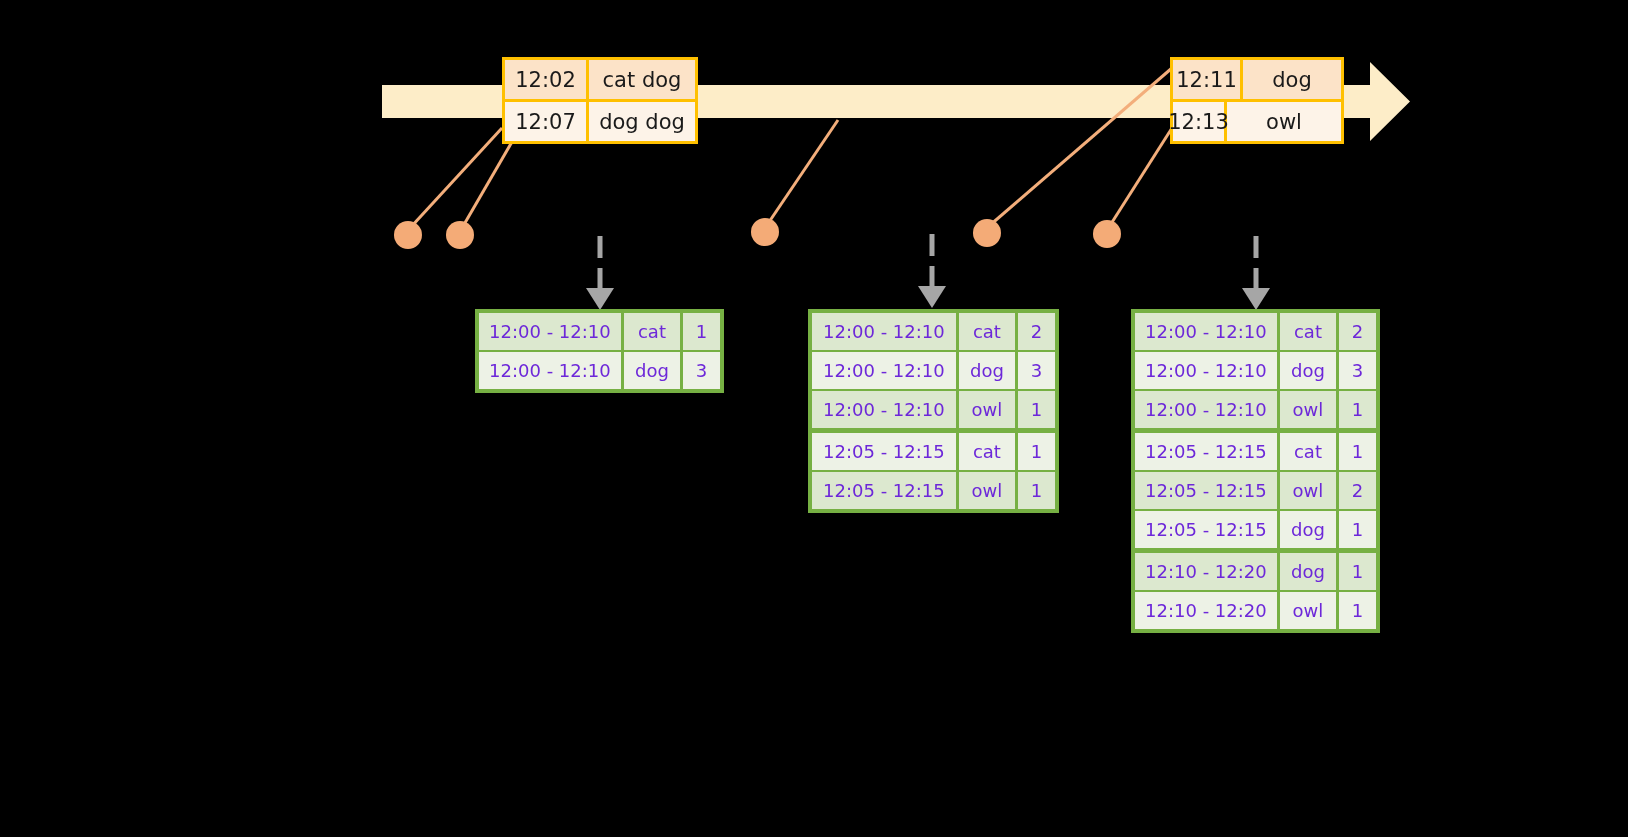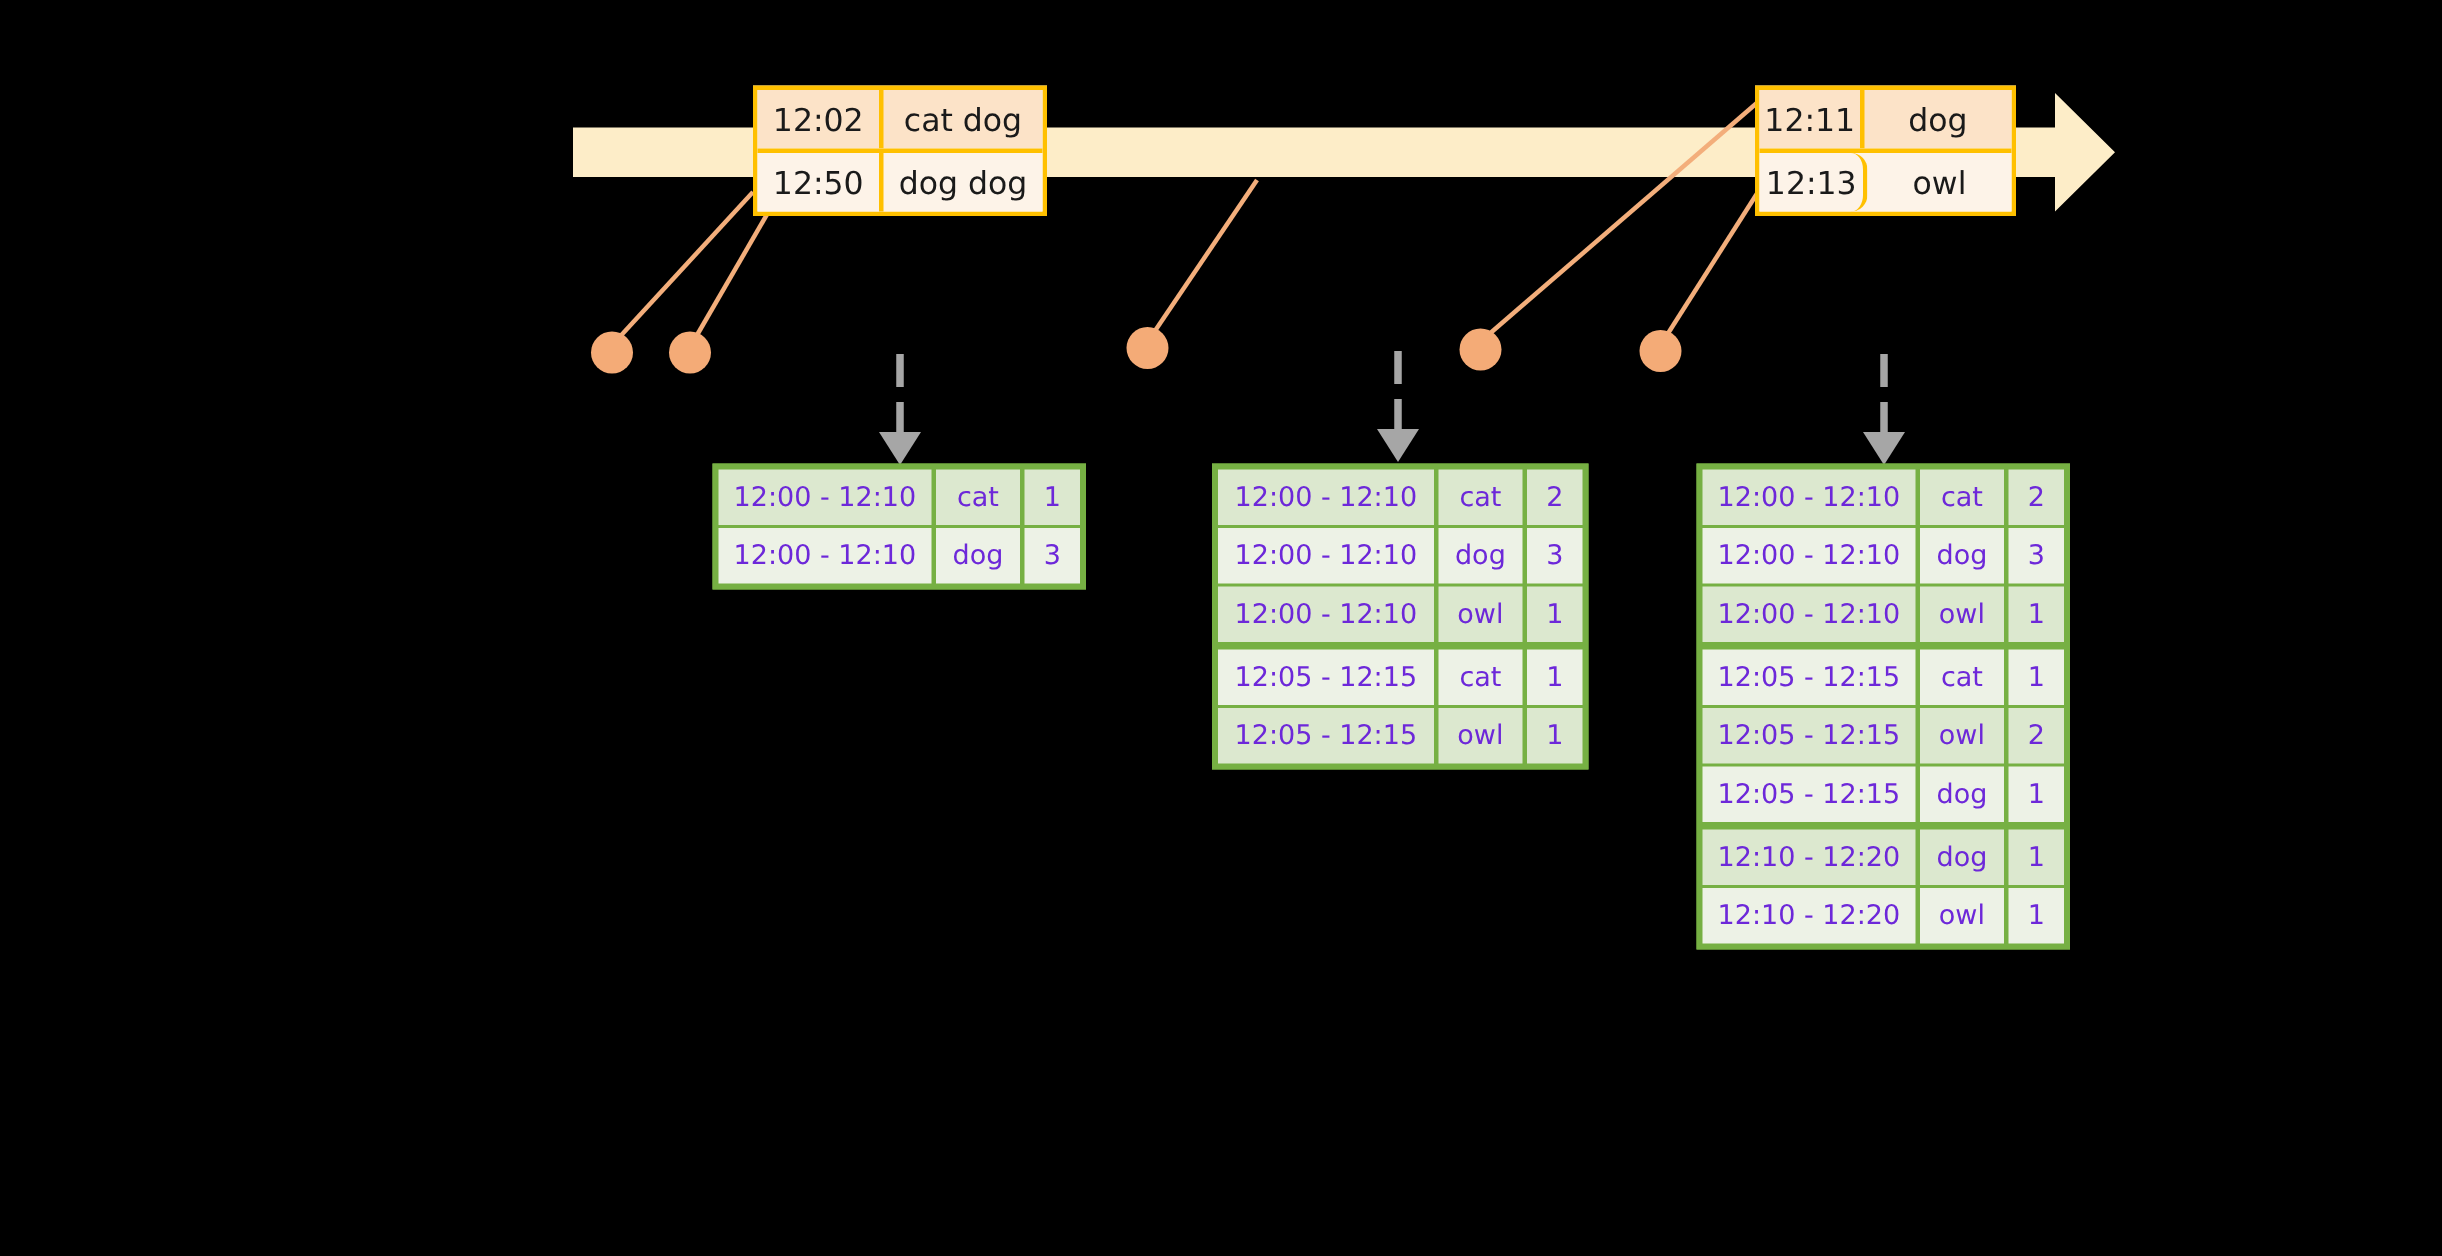--- a/index.html
+++ b/index.html
@@ -148,33 +148,33 @@
       <path d="M 1242 288 L 1270 288 L 1256 310 Z" fill="#A6A6A6"></path>
     </g>
   </svg>
 
   <div class="event-box" style="left:502px; top:57px; width:196px; height:87px;justify-content:space-between;">
     <div class="event-row shade-a">
       <span class="event-time" style="width:84px;">12:02</span>
       <span class="event-words">cat dog</span>
     </div>
     <div class="event-row shade-b">
-      <span class="event-time" style="width:84px;">12:50</span>
+      <span class="event-time" style="width:84px;">12:07</span>
       <span class="event-words">dog dog</span>
     </div>
   </div>
 
 
   <div class="event-box" style="left:1170px; top:57px; width:174px; height:87px;">
     <div class="event-row shade-a">
       <span class="event-time" style="width:70px;">12:11</span>
       <span class="event-words">dog</span>
     </div>
     <div class="event-row shade-b">
-      <span class="event-time" style="width:72px;border-radius:11px;">12:13</span>
+      <span class="event-time" style="width:54px;">12:13</span>
       <span class="event-words">owl</span>
     </div>
   </div>
 
   <div class="result-table t1" style="left:475px; top:309px; width:249px;">
     <div class="rt-row tone-a group-start">
       <span class="rt-cell rt-win">12:00 - 12:10</span>
       <span class="rt-cell rt-key">cat</span>
       <span class="rt-cell rt-cnt">1</span>
     </div>

